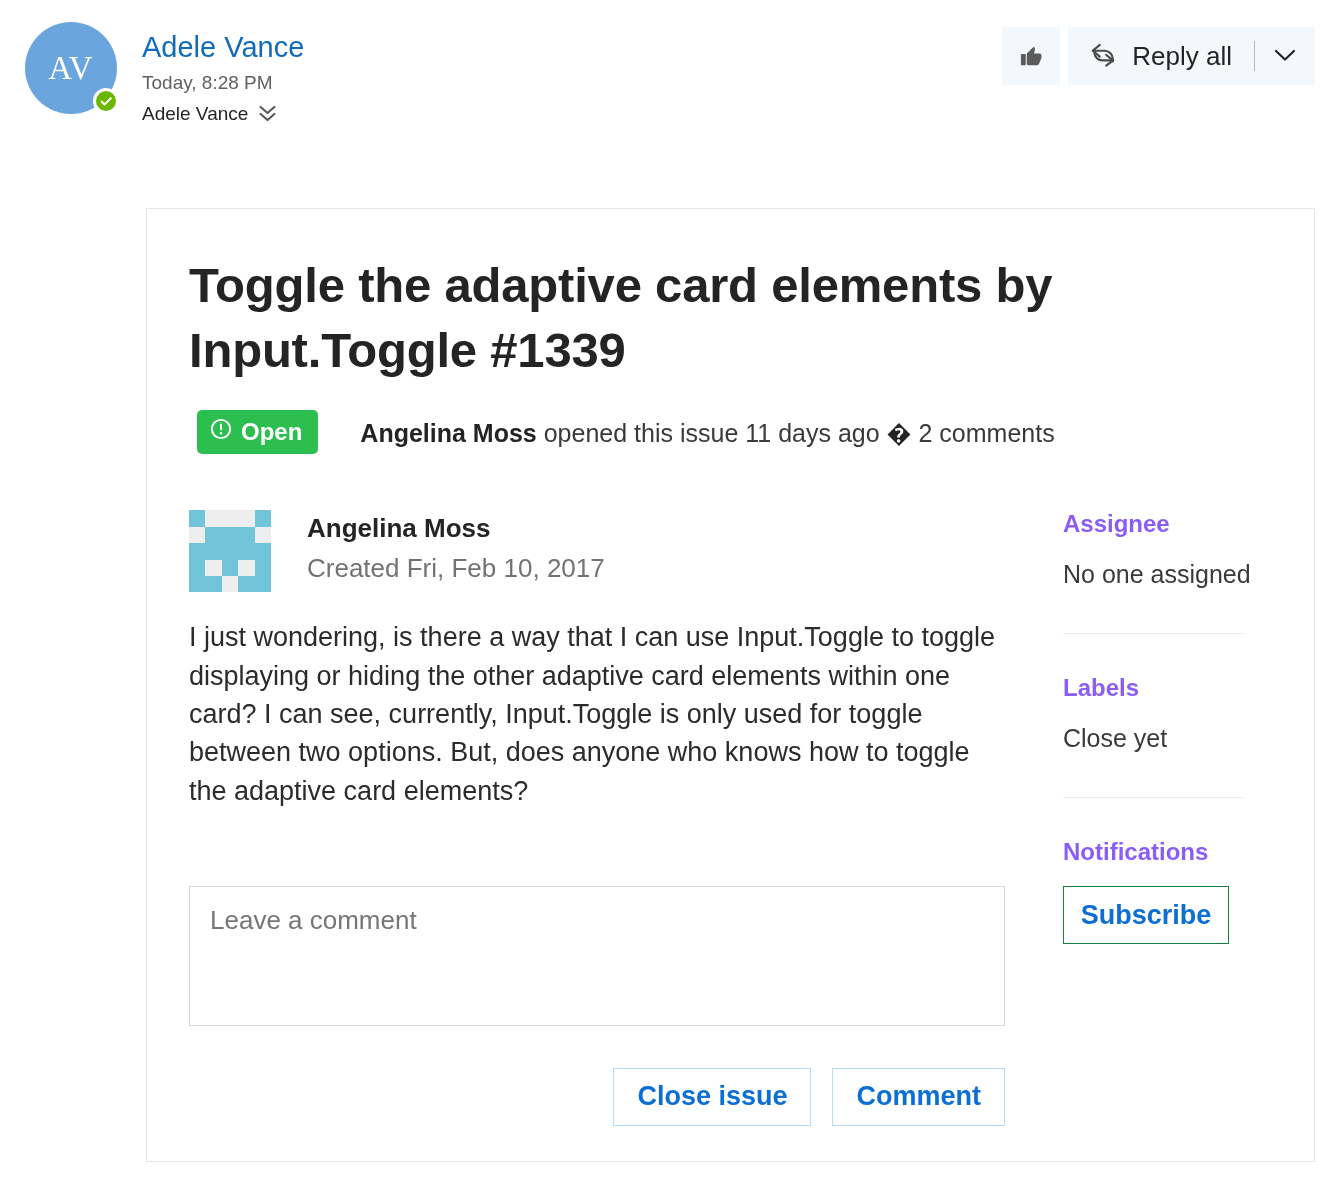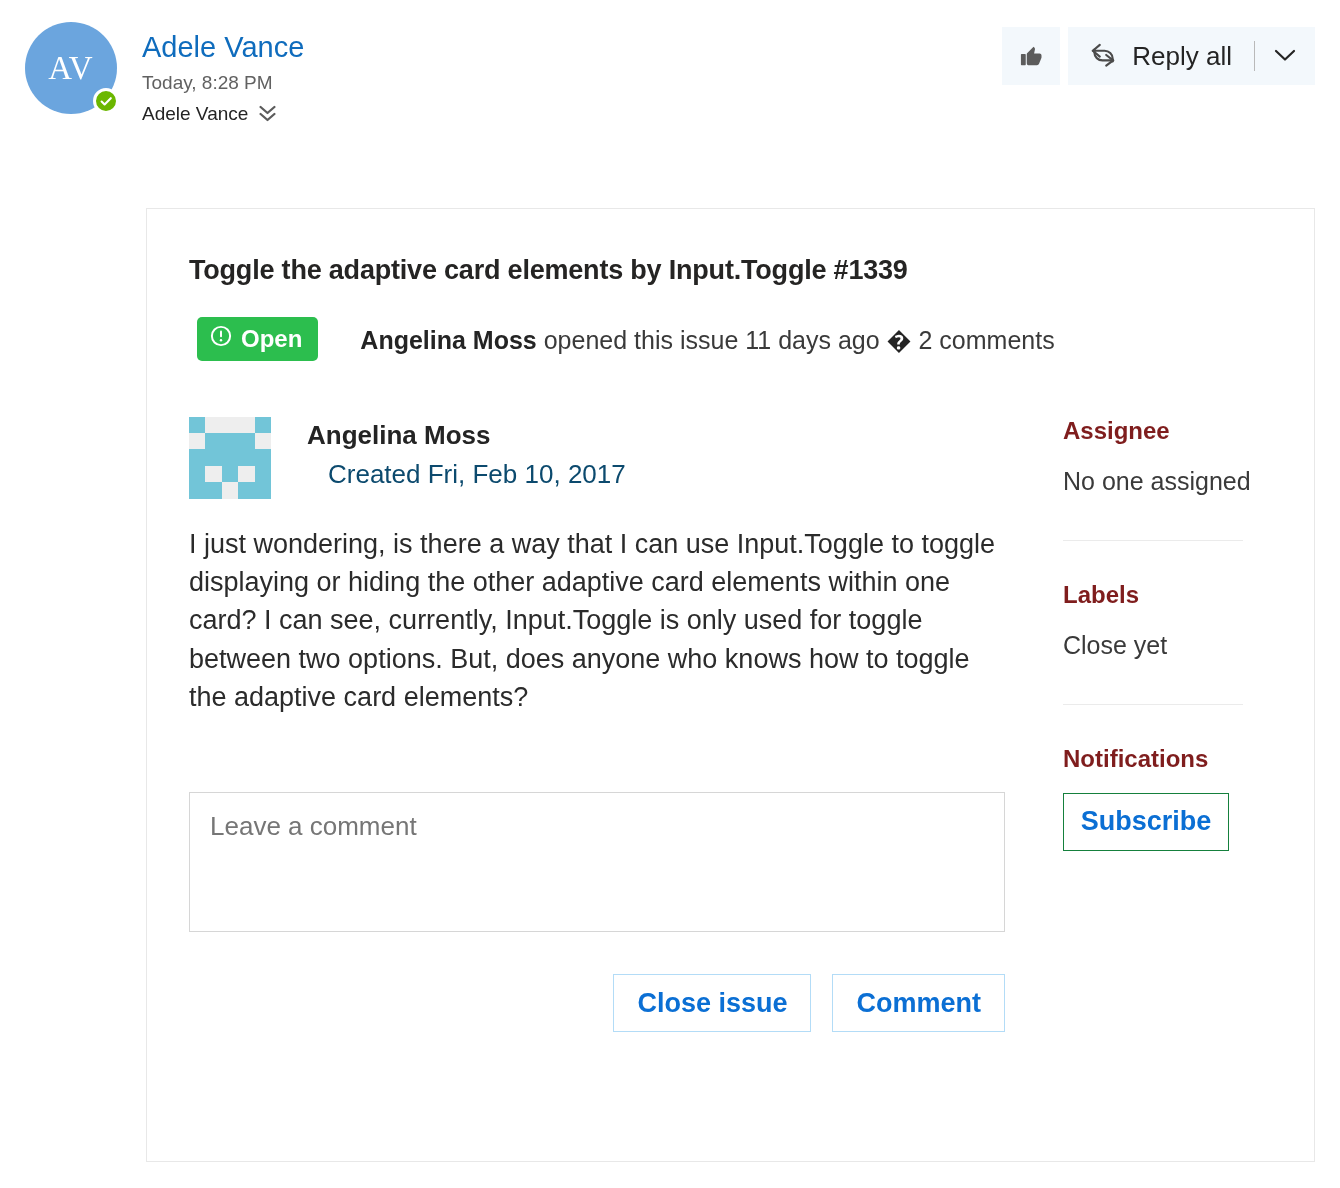--- a/index.html
+++ b/index.html
@@ -142,21 +142,21 @@
     background: #ffffff;
     border: 1px solid #e8e8e8;
     box-sizing: border-box;
   }
   .card-inner {
     padding: 44px 50px 0 42px;
     display: block;
   }
 
   .issue-title {
-    font-size: 27px;
+    font-size: 49px;
     font-weight: bold;
     line-height: 1.32;
     color: #252423;
     margin: 0;
     letter-spacing: -0.2px;
   }
 
   .meta-row {
     display: flex;
     align-items: center;
@@ -222,23 +222,22 @@
 
   .commenter { padding-top: 2px; }
   .commenter-name {
     font-size: 26px;
     font-weight: bold;
     color: #242424;
     line-height: 1.25;
   }
   .commenter-date {
     font-size: 26px;
-    color: #0c4a6e;
+    color: #737373;
     margin-top: 8px;
-    margin-left: 21px;
   }
 
   .comment-text {
     font-size: 27px;
     line-height: 1.42;
     color: #2b2b2b;
     margin-top: 26px;
   }
 
   .comment-box {
@@ -275,21 +274,21 @@
     align-items: center;
     justify-content: center;
     cursor: pointer;
     font-family: "Liberation Sans", sans-serif;
   }
 
   
   .side-section-title {
     font-size: 24px;
     font-weight: bold;
-    color: #7f1d1d;
+    color: #8b5cf6;
   }
   .side-section-value {
     font-size: 25px;
     color: #3a3a3a;
     margin-top: 22px;
   }
   .side-divider {
     height: 1px;
     background: #ebebeb;
     margin: 44px 0 40px 0;

